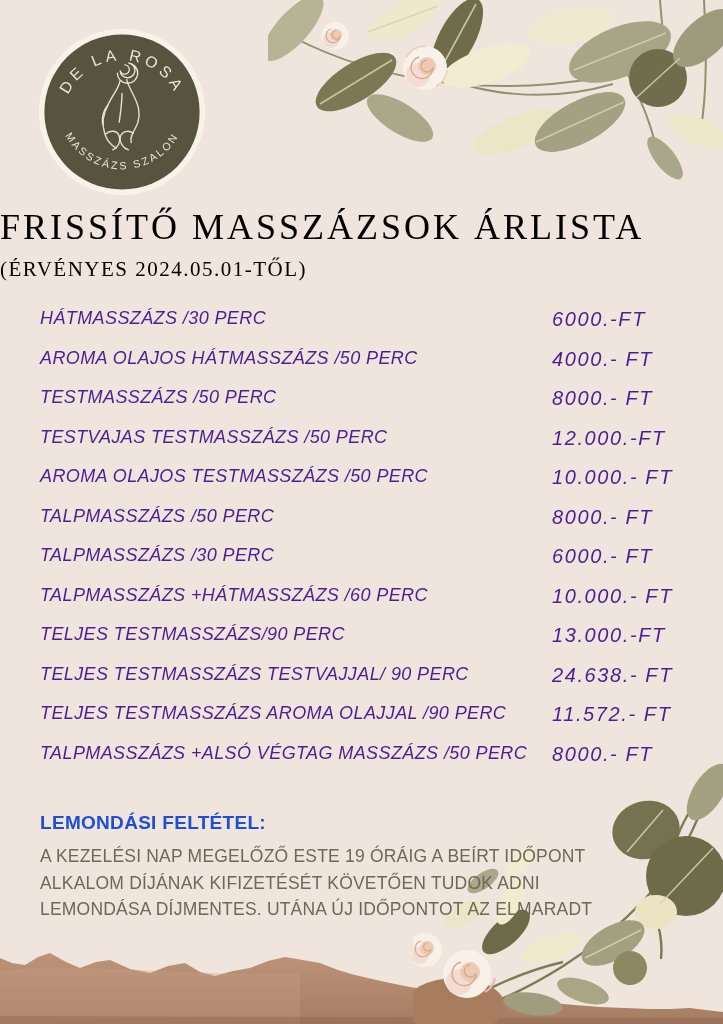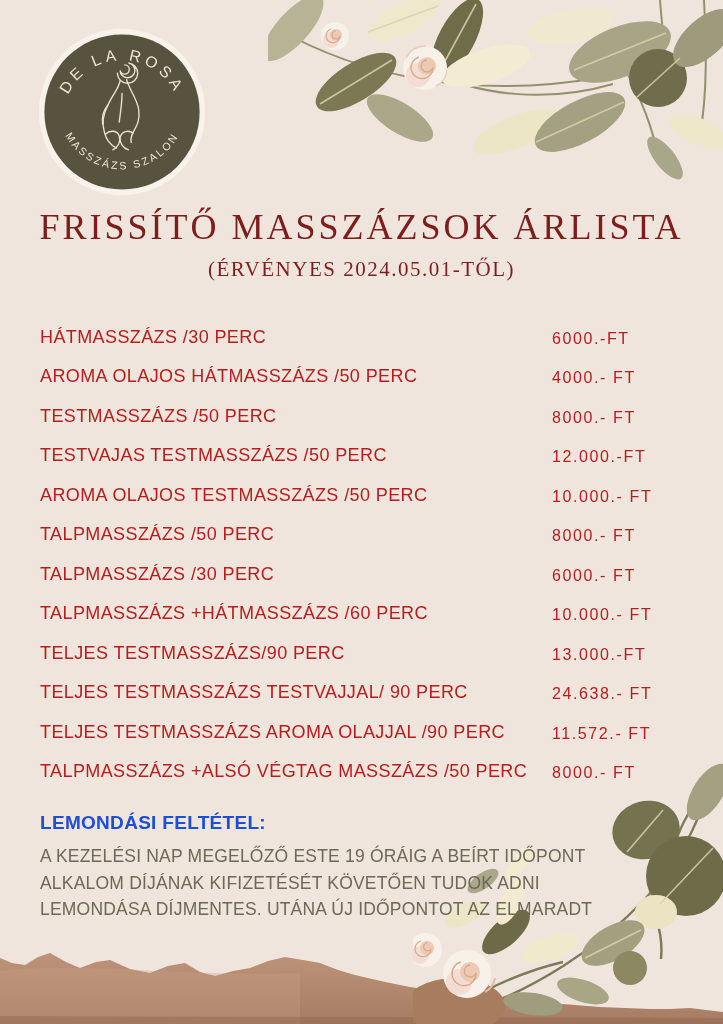--- a/index.html
+++ b/index.html
@@ -4,27 +4,27 @@
 <style>
   html,body{margin:0;padding:0;}
   body{font-family:"Liberation Sans",sans-serif;}
   .poster{position:relative;width:723px;height:1024px;background:#efe5dc;overflow:hidden;}
   svg{display:block;}
   .deco{position:absolute;pointer-events:none;}
   .deco-top{left:268px;top:0;}
   .deco-wash{left:0;bottom:0;}
   .deco-br{right:0;bottom:0;}
   .logo{position:absolute;left:37px;top:27px;width:170px;height:170px;}
-  .header{position:absolute;left:0;top:206px;width:723px;text-align:center;color:#7f1d1d;}
+  .header{position:absolute;left:0;top:206px;width:723px;color:#000000;}
   .title{font-family:"Liberation Serif",serif;font-size:36px;letter-spacing:3px;font-weight:400;white-space:nowrap;}
   .subtitle{font-family:"Liberation Serif",serif;font-size:21px;letter-spacing:1.5px;margin-top:9px;}
   .price-list{position:absolute;left:40px;top:308px;width:648px;}
-  .price-row{display:flex;align-items:flex-end;height:39.5px;color:#b91c1c;}
+  .price-row{display:flex;align-items:flex-start;height:39.5px;color:#4c1d95;font-style:italic;}
   .service{width:512px;font-size:18px;letter-spacing:0.4px;white-space:nowrap;}
-  .price{flex:1;font-size:16px;letter-spacing:1.6px;white-space:nowrap;}
+  .price{flex:1;font-size:20px;letter-spacing:1.6px;white-space:nowrap;}
   .note{position:absolute;left:40px;top:812px;width:560px;color:#6e6857;}
   .note-heading{font-size:19px;font-weight:bold;color:#1d4ed8;letter-spacing:0.3px;margin-bottom:9px;}
   .note-line{font-size:17.5px;letter-spacing:0.2px;line-height:26.5px;white-space:nowrap;}
 </style>
 </head>
 <body>
 
 <div class="poster">
 
   <svg class="deco deco-wash" width="723" height="95" viewBox="0 0 723 95">

